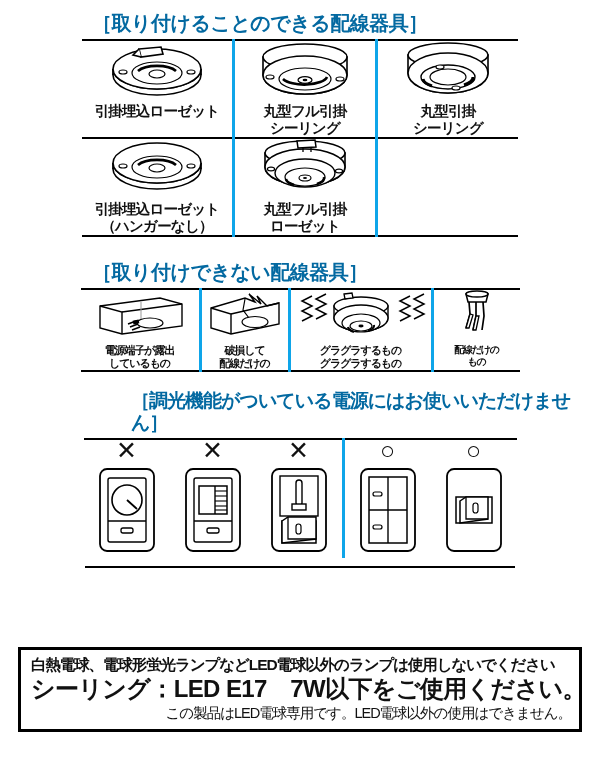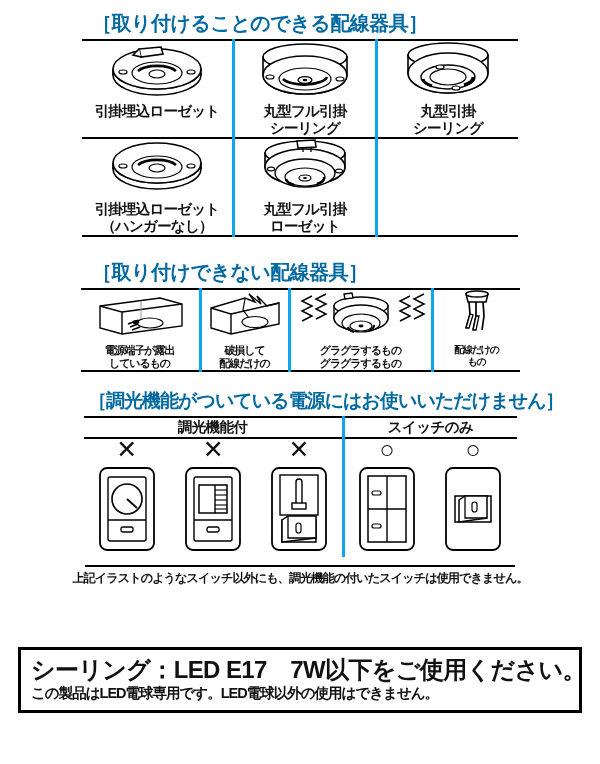--- a/index.html
+++ b/index.html
@@ -126,24 +126,25 @@
   }
   .w2 {
     font-size: 24px;
     font-weight: bold;
     letter-spacing: -0.6px;
     line-height: 1.22;
     white-space: nowrap;
   }
   .w3 {
     font-size: 14.5px;
-    font-weight: bold;
+    font-weight: normal;
     letter-spacing: -1.0px;
     line-height: 1.3;
     white-space: nowrap;
+    text-align: right;
   }
 </style>
 </head>
 <body>
 
 <div class="page">
 
   <div class="section-heading" style="padding-top:12px;">［取り付けることのできる配線器具］</div>
 
   <table class="grid" style="width:430px; margin-top:4px;">
@@ -340,28 +341,24 @@
         <div>グラグラするもの</div>
       </td>
       <td class="cap xs vline">
         <div>配線だけの</div>
         <div>もの</div>
       </td>
     </tr>
   </tbody>
     </table>
 
-  <div class="section-heading tight" style="padding-top:10px;">［調光機能がついている電源にはお使いいただけません］</div>
+  <div class="section-heading tight" style="padding-top:10px;margin-left:43px;">［調光機能がついている電源にはお使いいただけません］</div>
 
   <table class="grid" style="width:430px; margin-top:4px;">
     <tbody>
-        <tr class="rule-top">
-      <td class="colhead" colspan="3" style="width:258px;">調光機能付</td>
-      <td class="colhead vline" colspan="2" style="width:172px;">スイッチのみ</td>
-    </tr>
     <tr class="rule-top">
       <td class="mark mark-x" style="width:86px;">✕</td>
       <td class="mark mark-x" style="width:86px;">✕</td>
       <td class="mark mark-x" style="width:86px;">✕</td>
       <td class="mark vline" style="width:86px;">○</td>
       <td class="mark" style="width:86px;">○</td>
     </tr>
     <tr>
       <td class="switch-cell">
         <span>
@@ -429,20 +426,20 @@
             <path d="M23 31 L23 53 L45 53" fill="none" stroke="#000" stroke-width="1.3"></path>
             <rect x="30" y="37" width="5" height="10" rx="2.5" fill="#fff" stroke="#000" stroke-width="1.2"></rect>
           </svg>
         </span>
       </td>
     </tr>
   </tbody>
     </table>
 
   <div style="width:430px; margin:0 auto; border-top:2px solid #000;"></div>
-  <div class="footnote">上記イラストのようなスイッチ以外にも、調光機能の付いたスイッチは使用できません。</div>
 
   <div class="warnbox">
+    <div class="w1">白熱電球、電球形蛍光ランプなどLED電球以外のランプは使用しないでください</div>
     <div class="w2">シーリング：LED E17　7W以下をご使用ください。</div>
     <div class="w3">この製品はLED電球専用です。LED電球以外の使用はできません。</div>
   </div>
 
 </div>
 
 </body></html>

